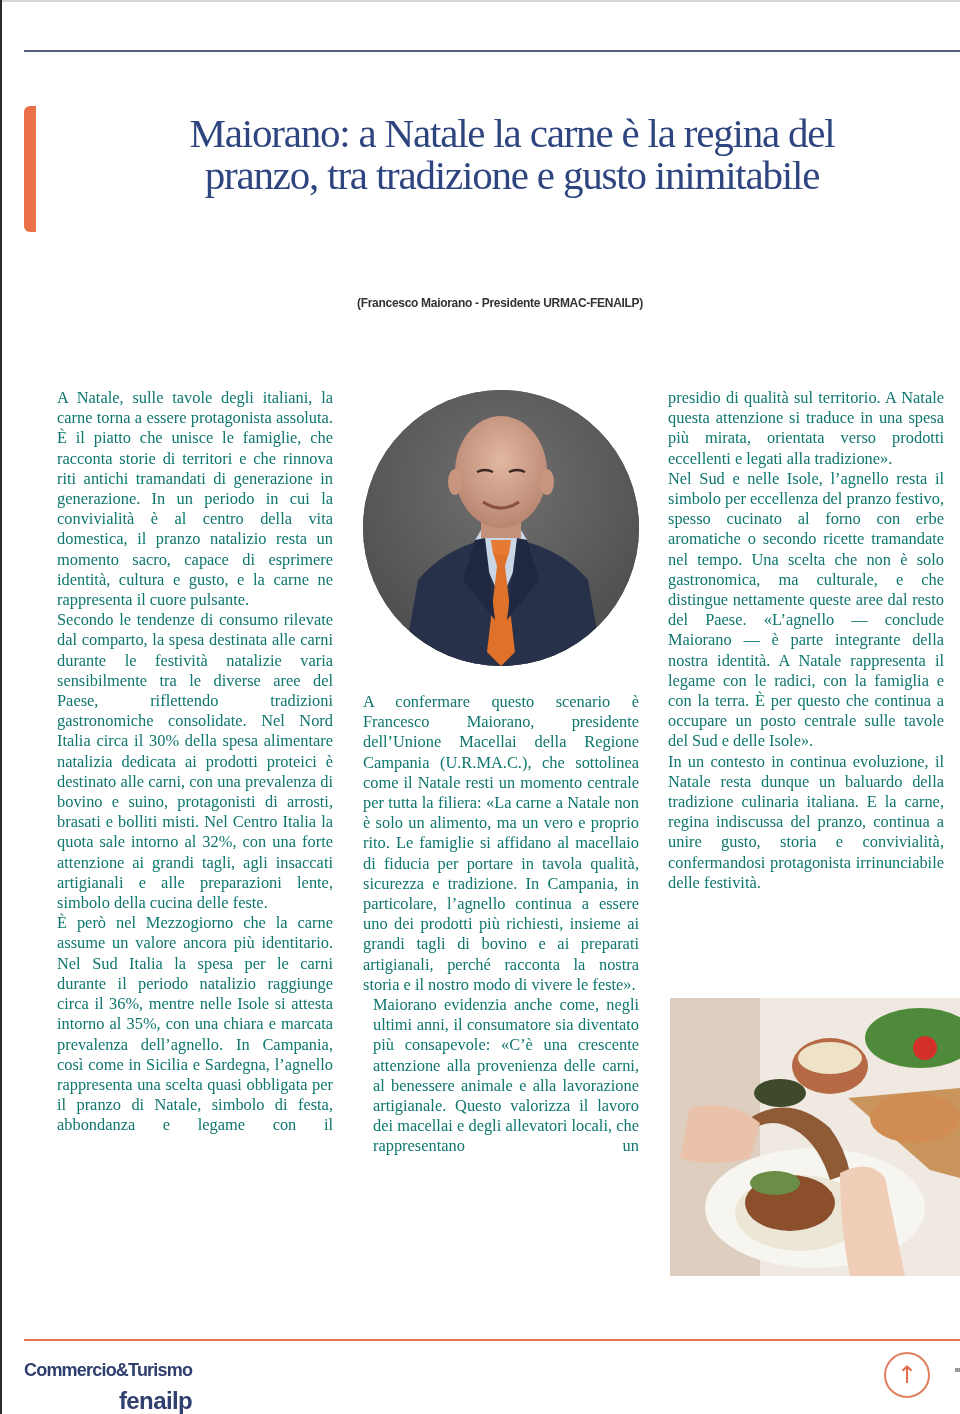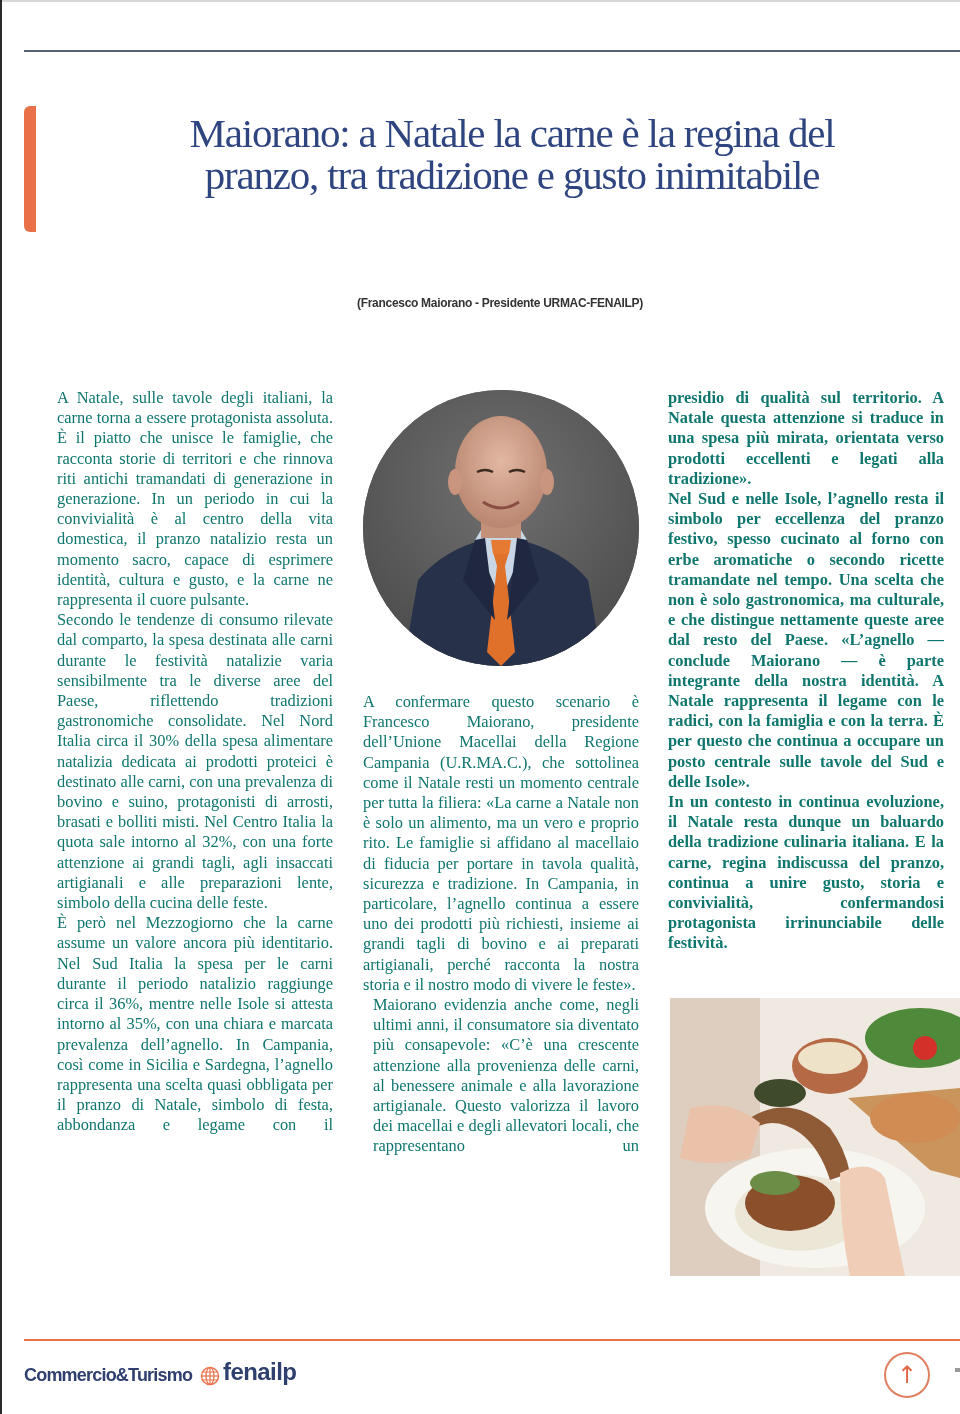--- a/index.html
+++ b/index.html
@@ -36,38 +36,38 @@
       font-size: 12px; font-weight: bold; letter-spacing: -0.3px;
     }
     .col {
       position: absolute; width: 276px; color: #0f766e;
       font-family: "Liberation Serif", "DejaVu Serif", serif;
       font-size: 16.4px; line-height: 20.2px; text-align: justify;
     }
     .col p { margin: 0; }
     .col1 { left: 57px; top: 388px; }
     .col2 { left: 363px; top: 692px; }
-    .col3 { left: 668px; top: 388px; font-weight: bold; }
+    .col3 { left: 668px; top: 388px; }
     .portrait {
       position: absolute; left: 363px; top: 390px; width: 276px; height: 276px;
       border-radius: 50%; overflow: hidden;
       background: radial-gradient(circle at 50% 35%, #6b6b6b 0%, #555 60%, #4a4a4a 100%);
     }
     .food-photo {
       position: absolute; left: 670px; top: 998px; width: 290px; height: 278px; overflow: hidden;
       background: linear-gradient(180deg, #e9e2da 0%, #f3efe9 40%, #e8e3dc 100%);
     }
     .bottom-rule {
       position: absolute; left: 24px; top: 1339px; width: 936px; height: 2px; background: #ea7049;
     }
     .footer-logo {
       position: absolute; left: 24px; top: 1360px; height: 26px;
       display: flex; align-items: flex-end; gap: 3px;
       font-family: "Liberation Sans", "DejaVu Sans", sans-serif;
-      color: #2f3f6e; font-weight: bold;
+      color: #2f3f6e; font-weight: bold; flex-direction: column;
     }
     .footer-logo .brand1 { font-size: 18px; letter-spacing: -0.8px; }
     .footer-logo .brand2 { font-size: 24px; letter-spacing: -0.6px; }
     .globe { width: 20px; height: 20px; margin-left: 5px; }
     .up-button {
       position: absolute; left: 884px; top: 1352px; width: 46px; height: 46px;
       border: 2px solid #e08060; border-radius: 50%; box-sizing: border-box;
       display: flex; align-items: center; justify-content: center;
       color: #e06a48; font-size: 24px; font-family: "DejaVu Sans", sans-serif;
       background: #fff; cursor: pointer;

